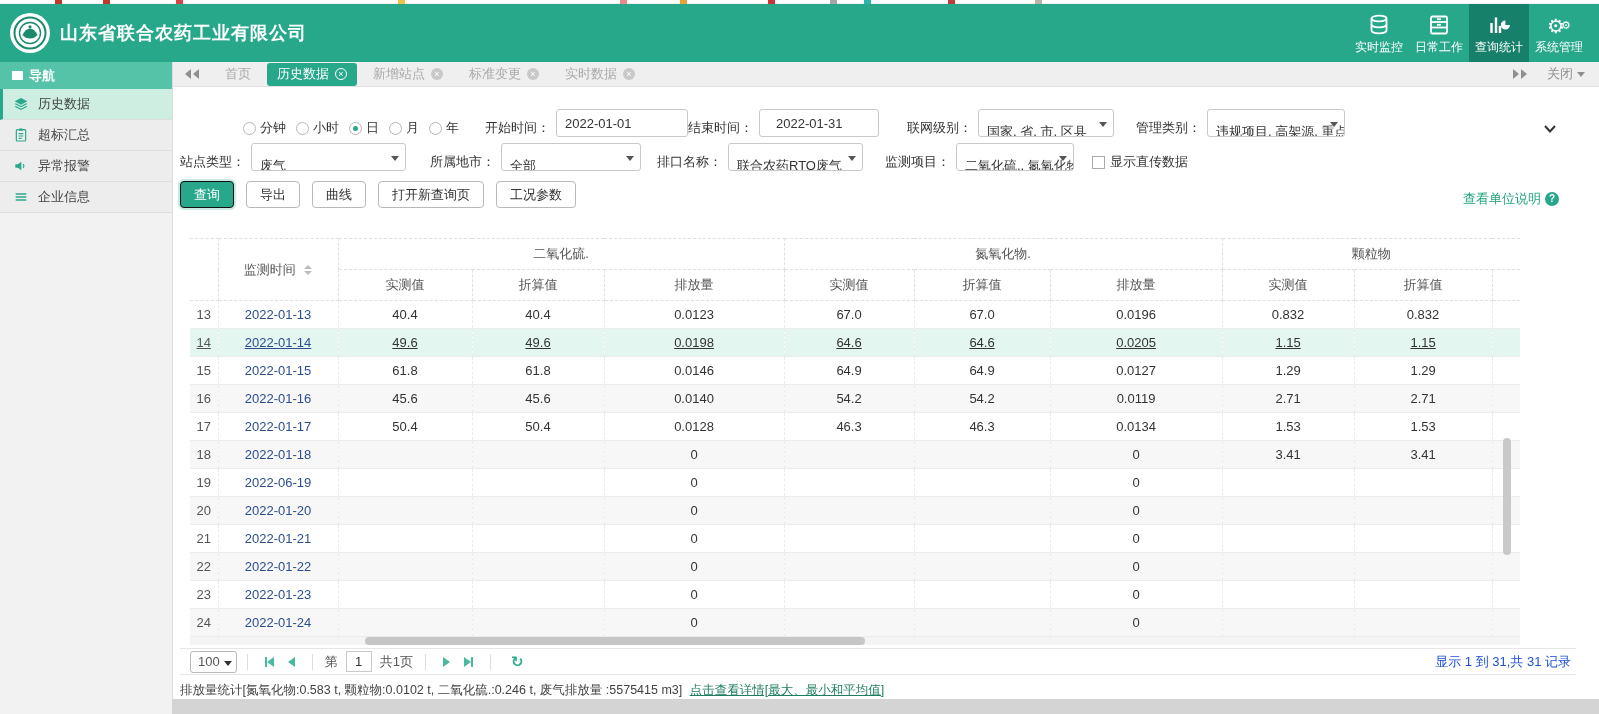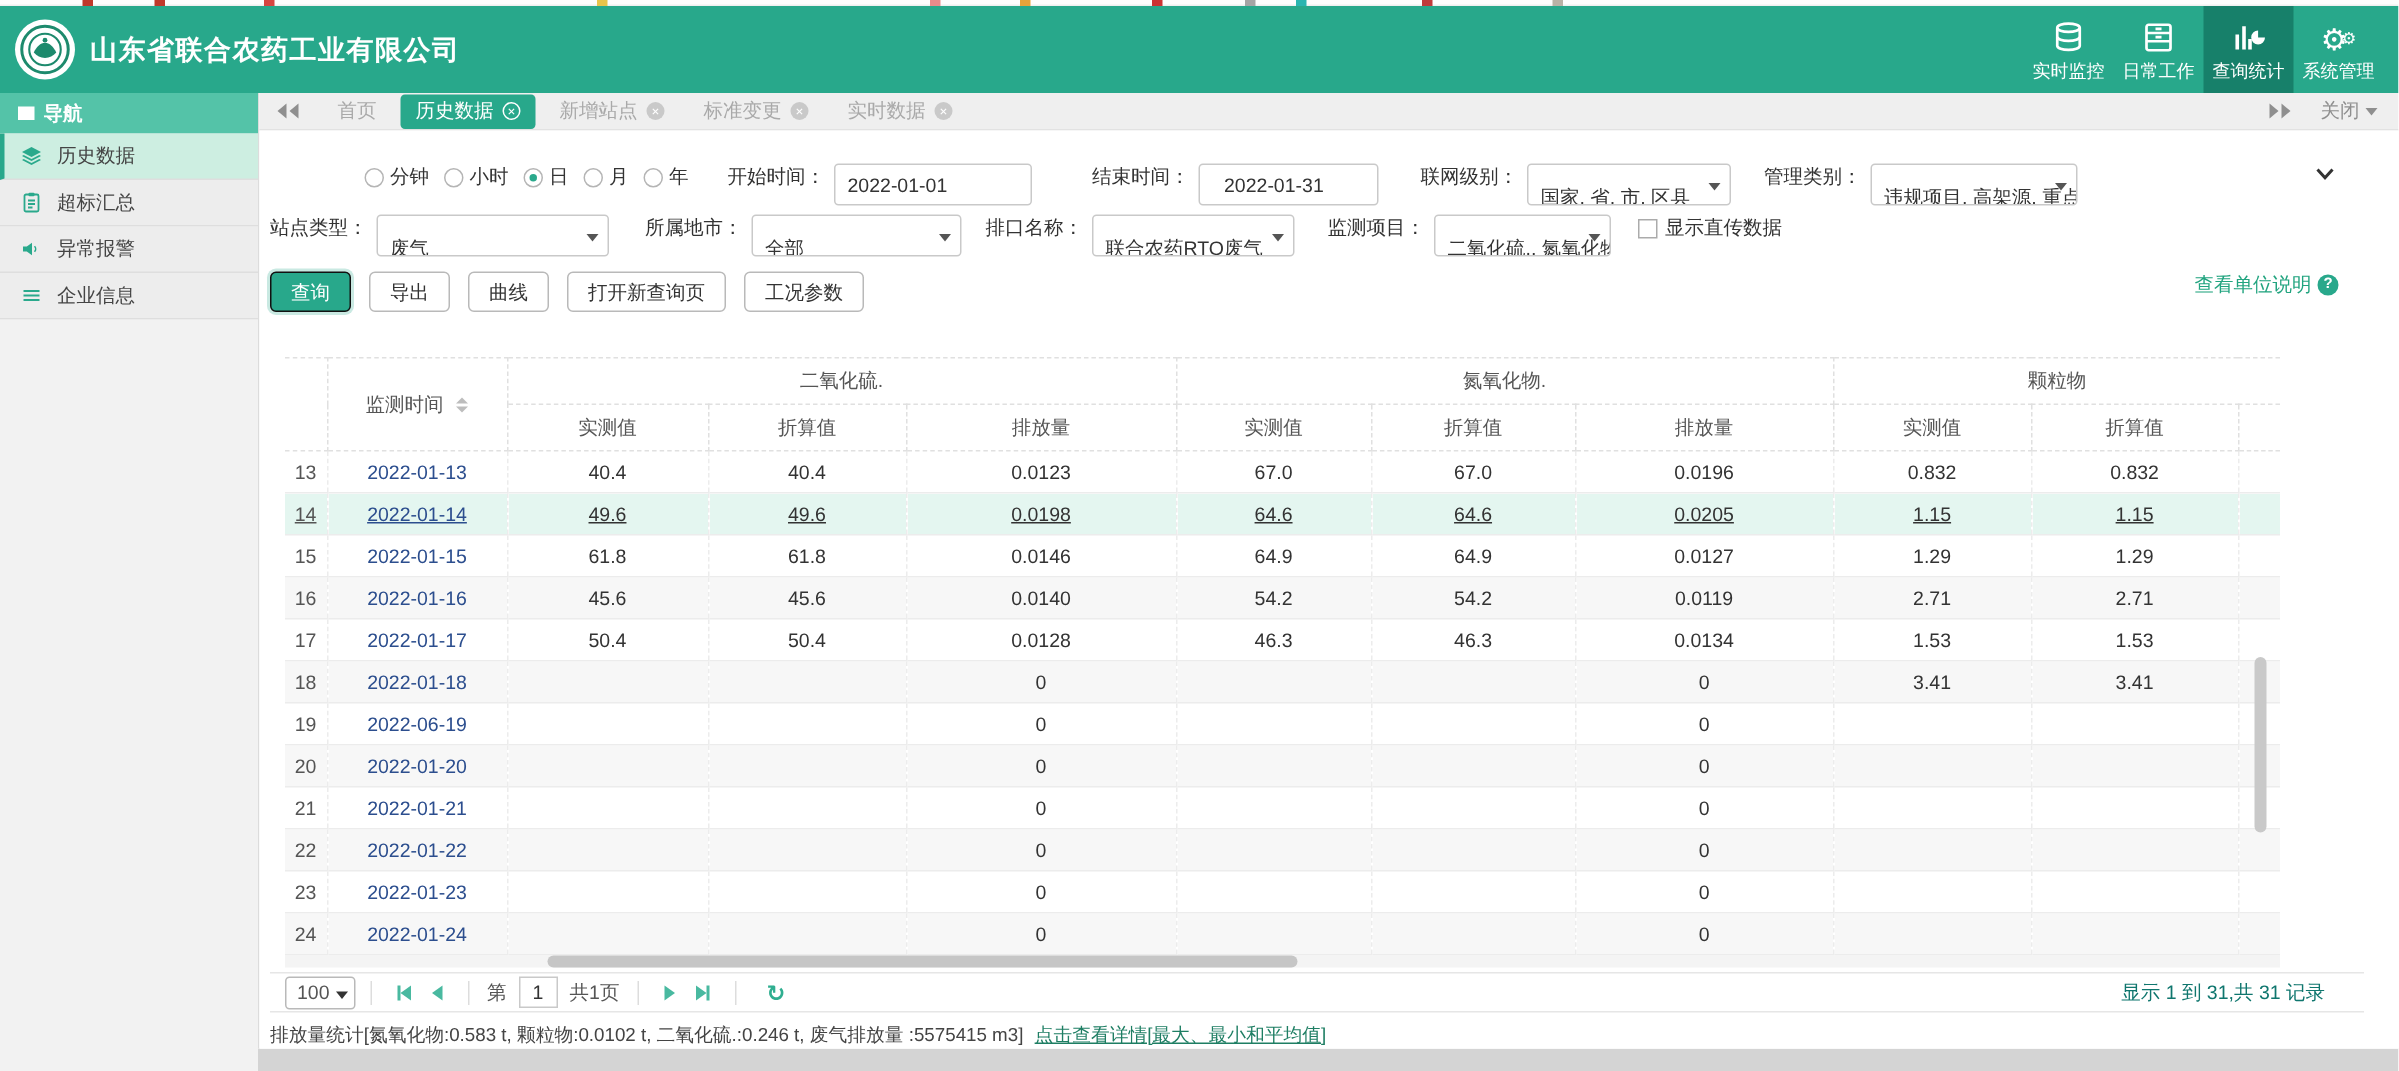--- a/index.html
+++ b/index.html
@@ -49,32 +49,32 @@
   .tab.active { background:#28a88b; color:#fff; border-radius:3px; }
   .tab .x { width:12px; height:12px; border-radius:50%; background:#c9c9c9; color:#fff; font-size:9px; line-height:12px; text-align:center; margin-left:6px; }
   .tab.active .x { background:transparent; border:1px solid #fff; line-height:10px; }
   .tab-spacer { flex:1; }
   .closer { color:#8f8f8f; display:flex; align-items:center; cursor:pointer; }
   .closer i { display:inline-block; width:0; height:0; border-left:4px solid transparent; border-right:4px solid transparent; border-top:5px solid #8f8f8f; margin-left:4px; }
 
   
   .content { flex:1; background:#fff; padding-left:7px; position:relative; }
   .filters { padding-top:22px; }
-  .frow { display:flex; align-items:flex-start; height:28px; margin-bottom:6px; }
+  .frow { display:flex; align-items:flex-end; height:28px; margin-bottom:6px; }
   .frow1 { padding-left:63px; }
   .frow2 { margin-bottom:10px; }
   .flabel { color:#333; margin-right:6px; white-space:nowrap; }
   .radio-group { display:flex; align-items:center; margin-right:16px; }
   .radio-opt { display:flex; align-items:center; margin-right:10px; cursor:pointer; }
   .radio { width:13px; height:13px; border:1px solid #b5b5b5; border-radius:50%; margin-right:4px; position:relative; background:#fff; }
   .radio.checked::after { content:""; position:absolute; left:3px; top:3px; width:5px; height:5px; border-radius:50%; background:#2aa98c; }
   .tinput { height:28px; border:1px solid #c9c9c9; border-radius:3px; padding:0 8px; font-size:13px; color:#333; background:#fff; font-family:inherit; }
   .sel { height:28px; border:1px solid #c9c9c9; border-radius:3px; background:#fff; display:flex; align-items:center; padding:17px 18px 0 8px; position:relative; cursor:pointer; white-space:nowrap; overflow:hidden; }
   .sel .caret { position:absolute; right:6px; top:12px; width:0; height:0; border-left:4px solid transparent; border-right:4px solid transparent; border-top:5px solid #555; }
-  .gap16{margin-left:16px} .gap22{margin-left:22px} .gap24{margin-left:24px} .gap28{margin-left:28px} .gap40{margin-left:40px} .gap18{margin-left:18px}
+  .gap16{margin-left:16px} .gap22{margin-left:22px} .gap24{margin-left:24px} .gap28{margin-left:28px} .gap40{} .gap18{margin-left:18px}
   .collapse-toggle { margin-left:auto; margin-right:42px; cursor:pointer; }
   .checkbox { width:13px; height:13px; border:1px solid #ababab; background:#fff; margin-right:5px; }
   .chk-wrap { display:flex; align-items:center; cursor:pointer; }
 
   .frow3 { height:27px; margin-bottom:0; }
   .btn { height:27px; border-radius:4px; background:#fff; border:1px solid #b9b9b9; color:#333; padding:0 13px; font-size:13px; margin-right:12px; cursor:pointer; font-family:inherit; }
   .btn.primary { background:#28a88b; color:#fff; border:1px solid #111; box-shadow:0 0 0 2px rgba(40,168,139,.25); }
   .unit-note { margin-left:auto; margin-right:40px; color:#21a47f; display:flex; align-items:center; cursor:pointer; }
   .qmark { width:14px; height:14px; border-radius:50%; background:#28a88b; color:#fff; font-size:10px; font-weight:bold; text-align:center; line-height:14px; margin-left:4px; }
 
@@ -106,21 +106,21 @@
   .psize { height:22px; border:1px solid #b9b9b9; border-radius:3px; display:flex; align-items:center; padding:0 16px 0 7px; position:relative; cursor:pointer; background:#fff; }
   .psize .caret { position:absolute; right:4px; top:9px; width:0; height:0; border-left:4px solid transparent; border-right:4px solid transparent; border-top:5px solid #333; }
   .pdiv { width:1px; height:16px; background:#ddd; margin:0 10px; }
   .pbtn { display:flex; align-items:center; margin:0 7px; cursor:pointer; }
   .pbtn .bar { width:2px; height:10px; background:#49b9a0; }
   .tri-l { width:0; height:0; border-top:5px solid transparent; border-bottom:5px solid transparent; border-right:7px solid #49b9a0; }
   .tri-r { width:0; height:0; border-top:5px solid transparent; border-bottom:5px solid transparent; border-left:7px solid #49b9a0; }
   .pinput { width:26px; height:21px; border:1px solid #c9c9c9; text-align:center; margin:0 6px; font-size:13px; font-family:inherit; color:#333; }
   .refresh { color:#2fae90; font-size:15px; font-weight:bold; margin-left:10px; cursor:pointer; font-family:"DejaVu Sans",sans-serif; }
   .pnum { margin:0 2px; }
-  .psummary { margin-left:auto; margin-right:26px; color:#0f766e; }
+  .psummary { margin-left:auto; margin-right:5px; color:#1d4ed8; }
 
   
   .stats-line { margin-top:7px; color:#444; font-size:12.5px; }
   .stats-line .link { color:#1e7e63; text-decoration:underline; cursor:pointer; margin-left:4px; }
 
   .bottom-strip { height:15px; background:#d4d4d4; }
 </style>
 </head>
 <body>
 

